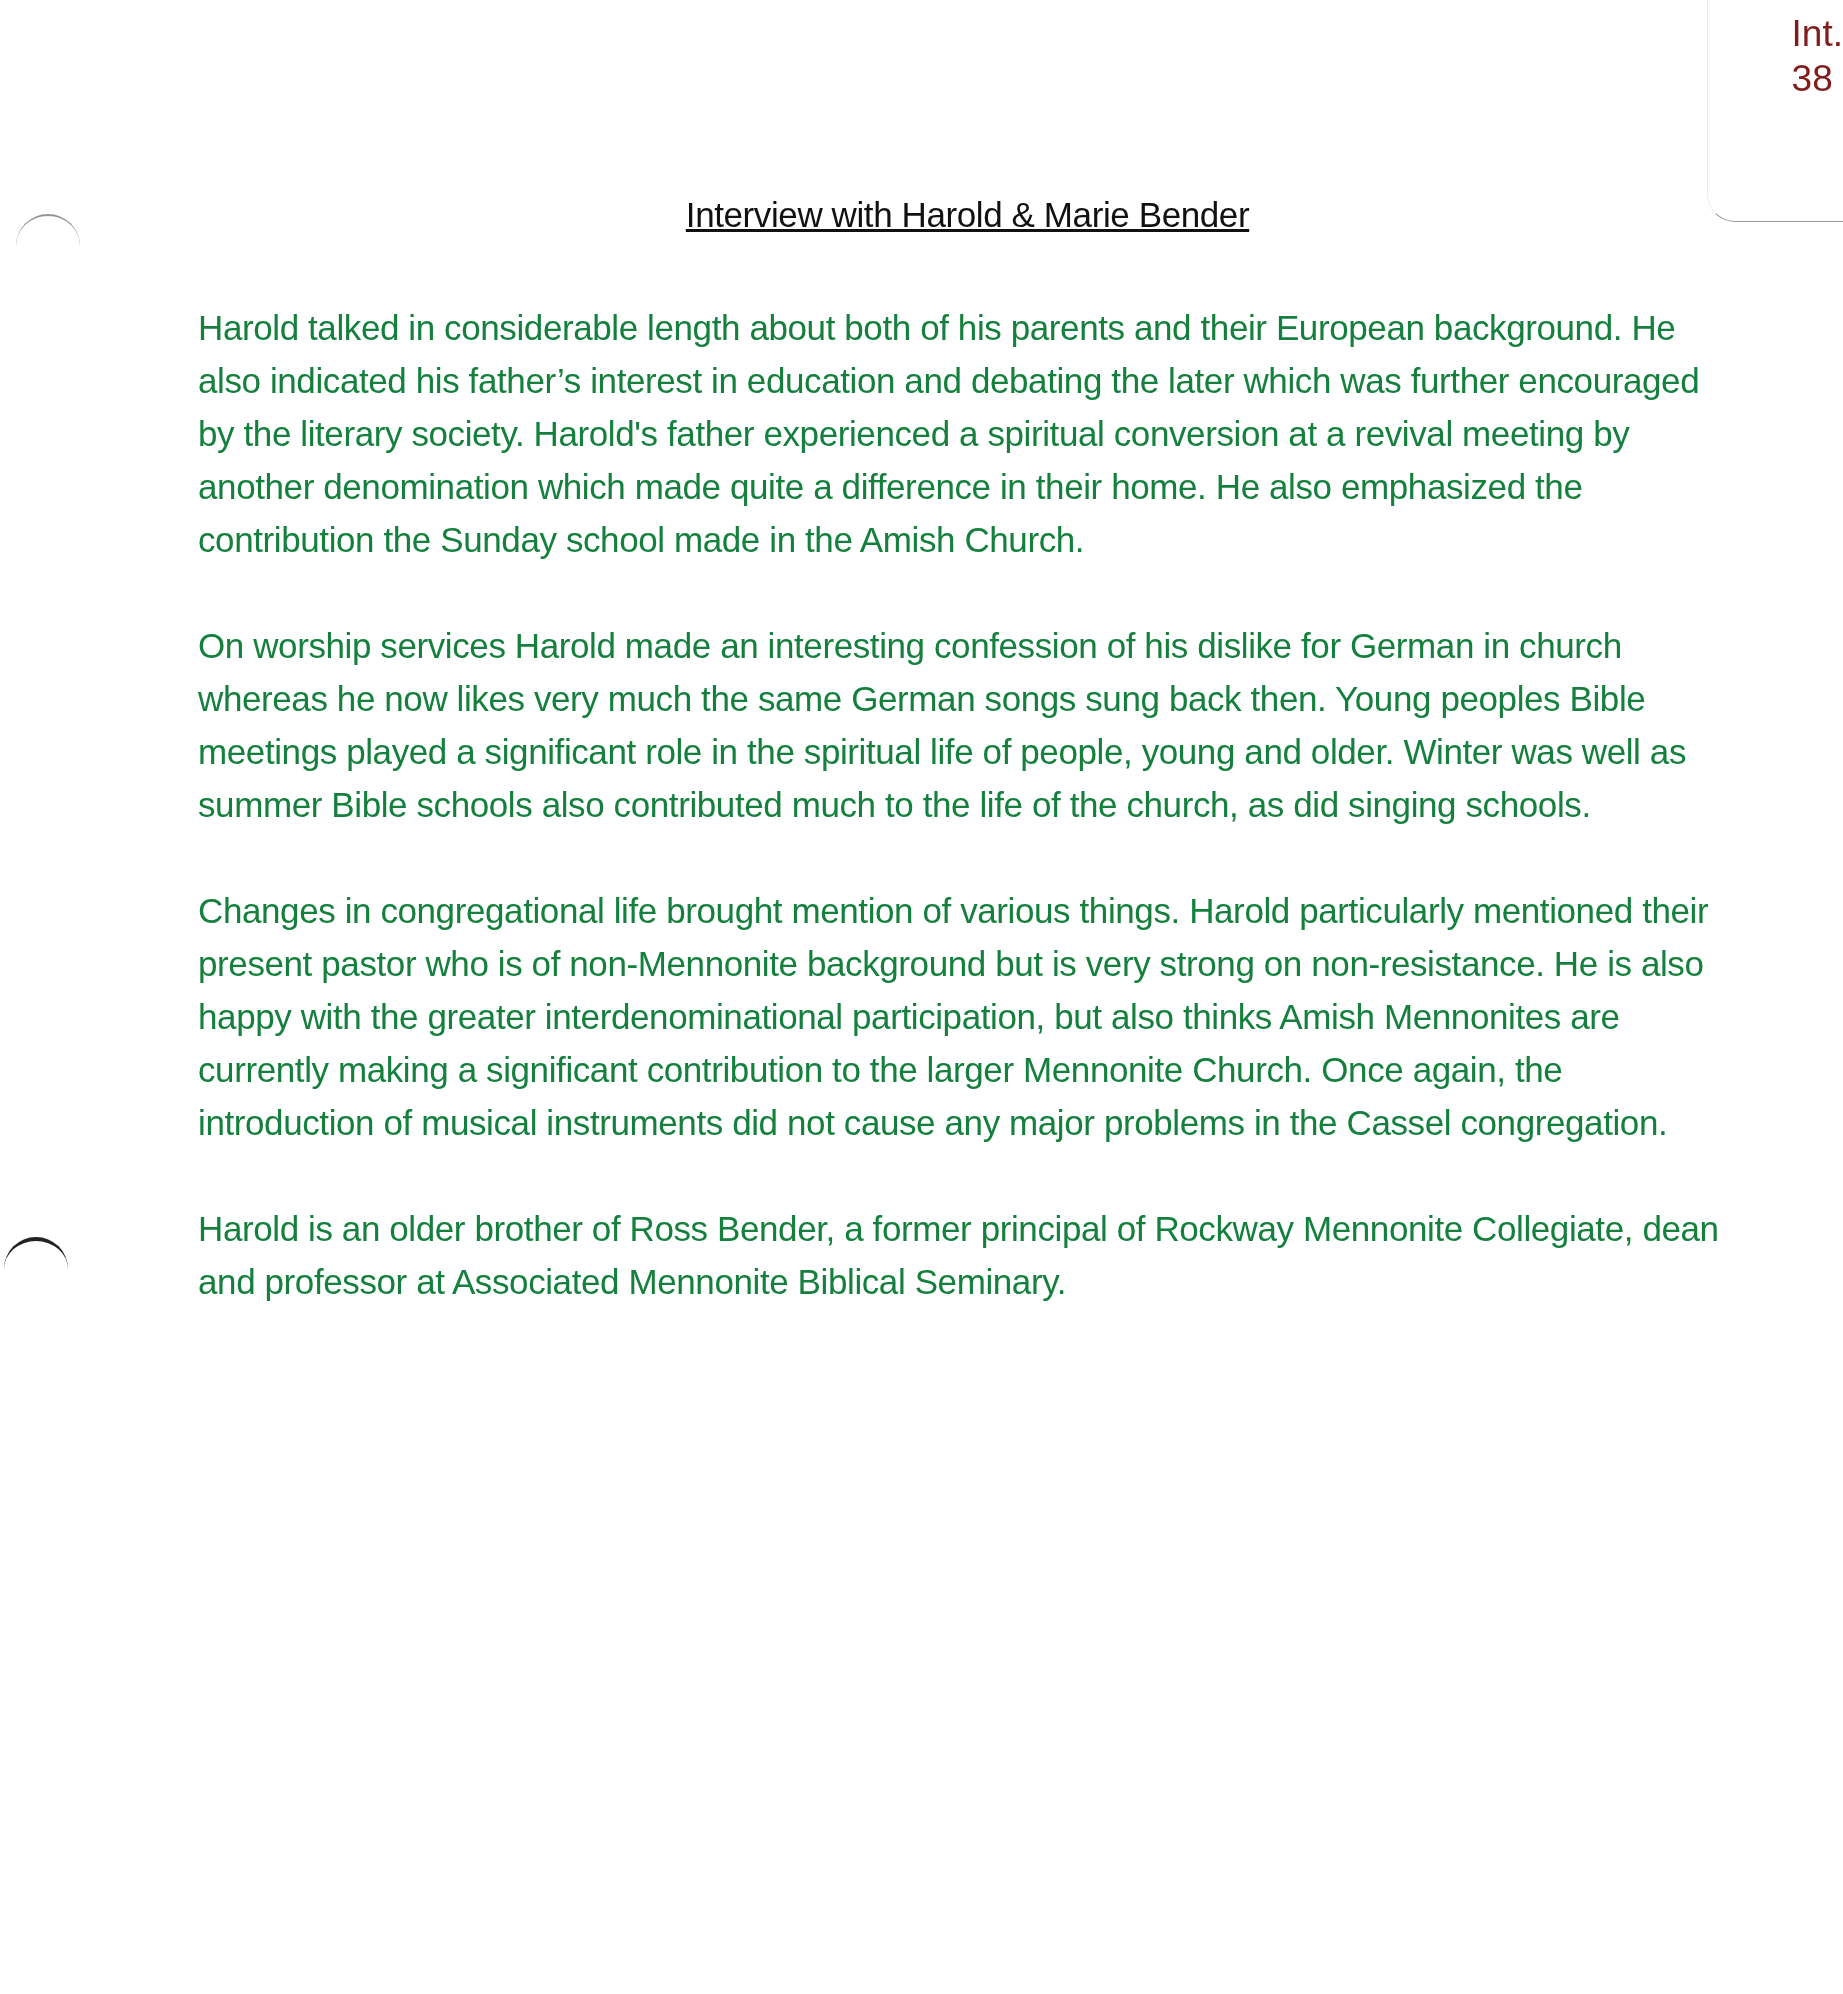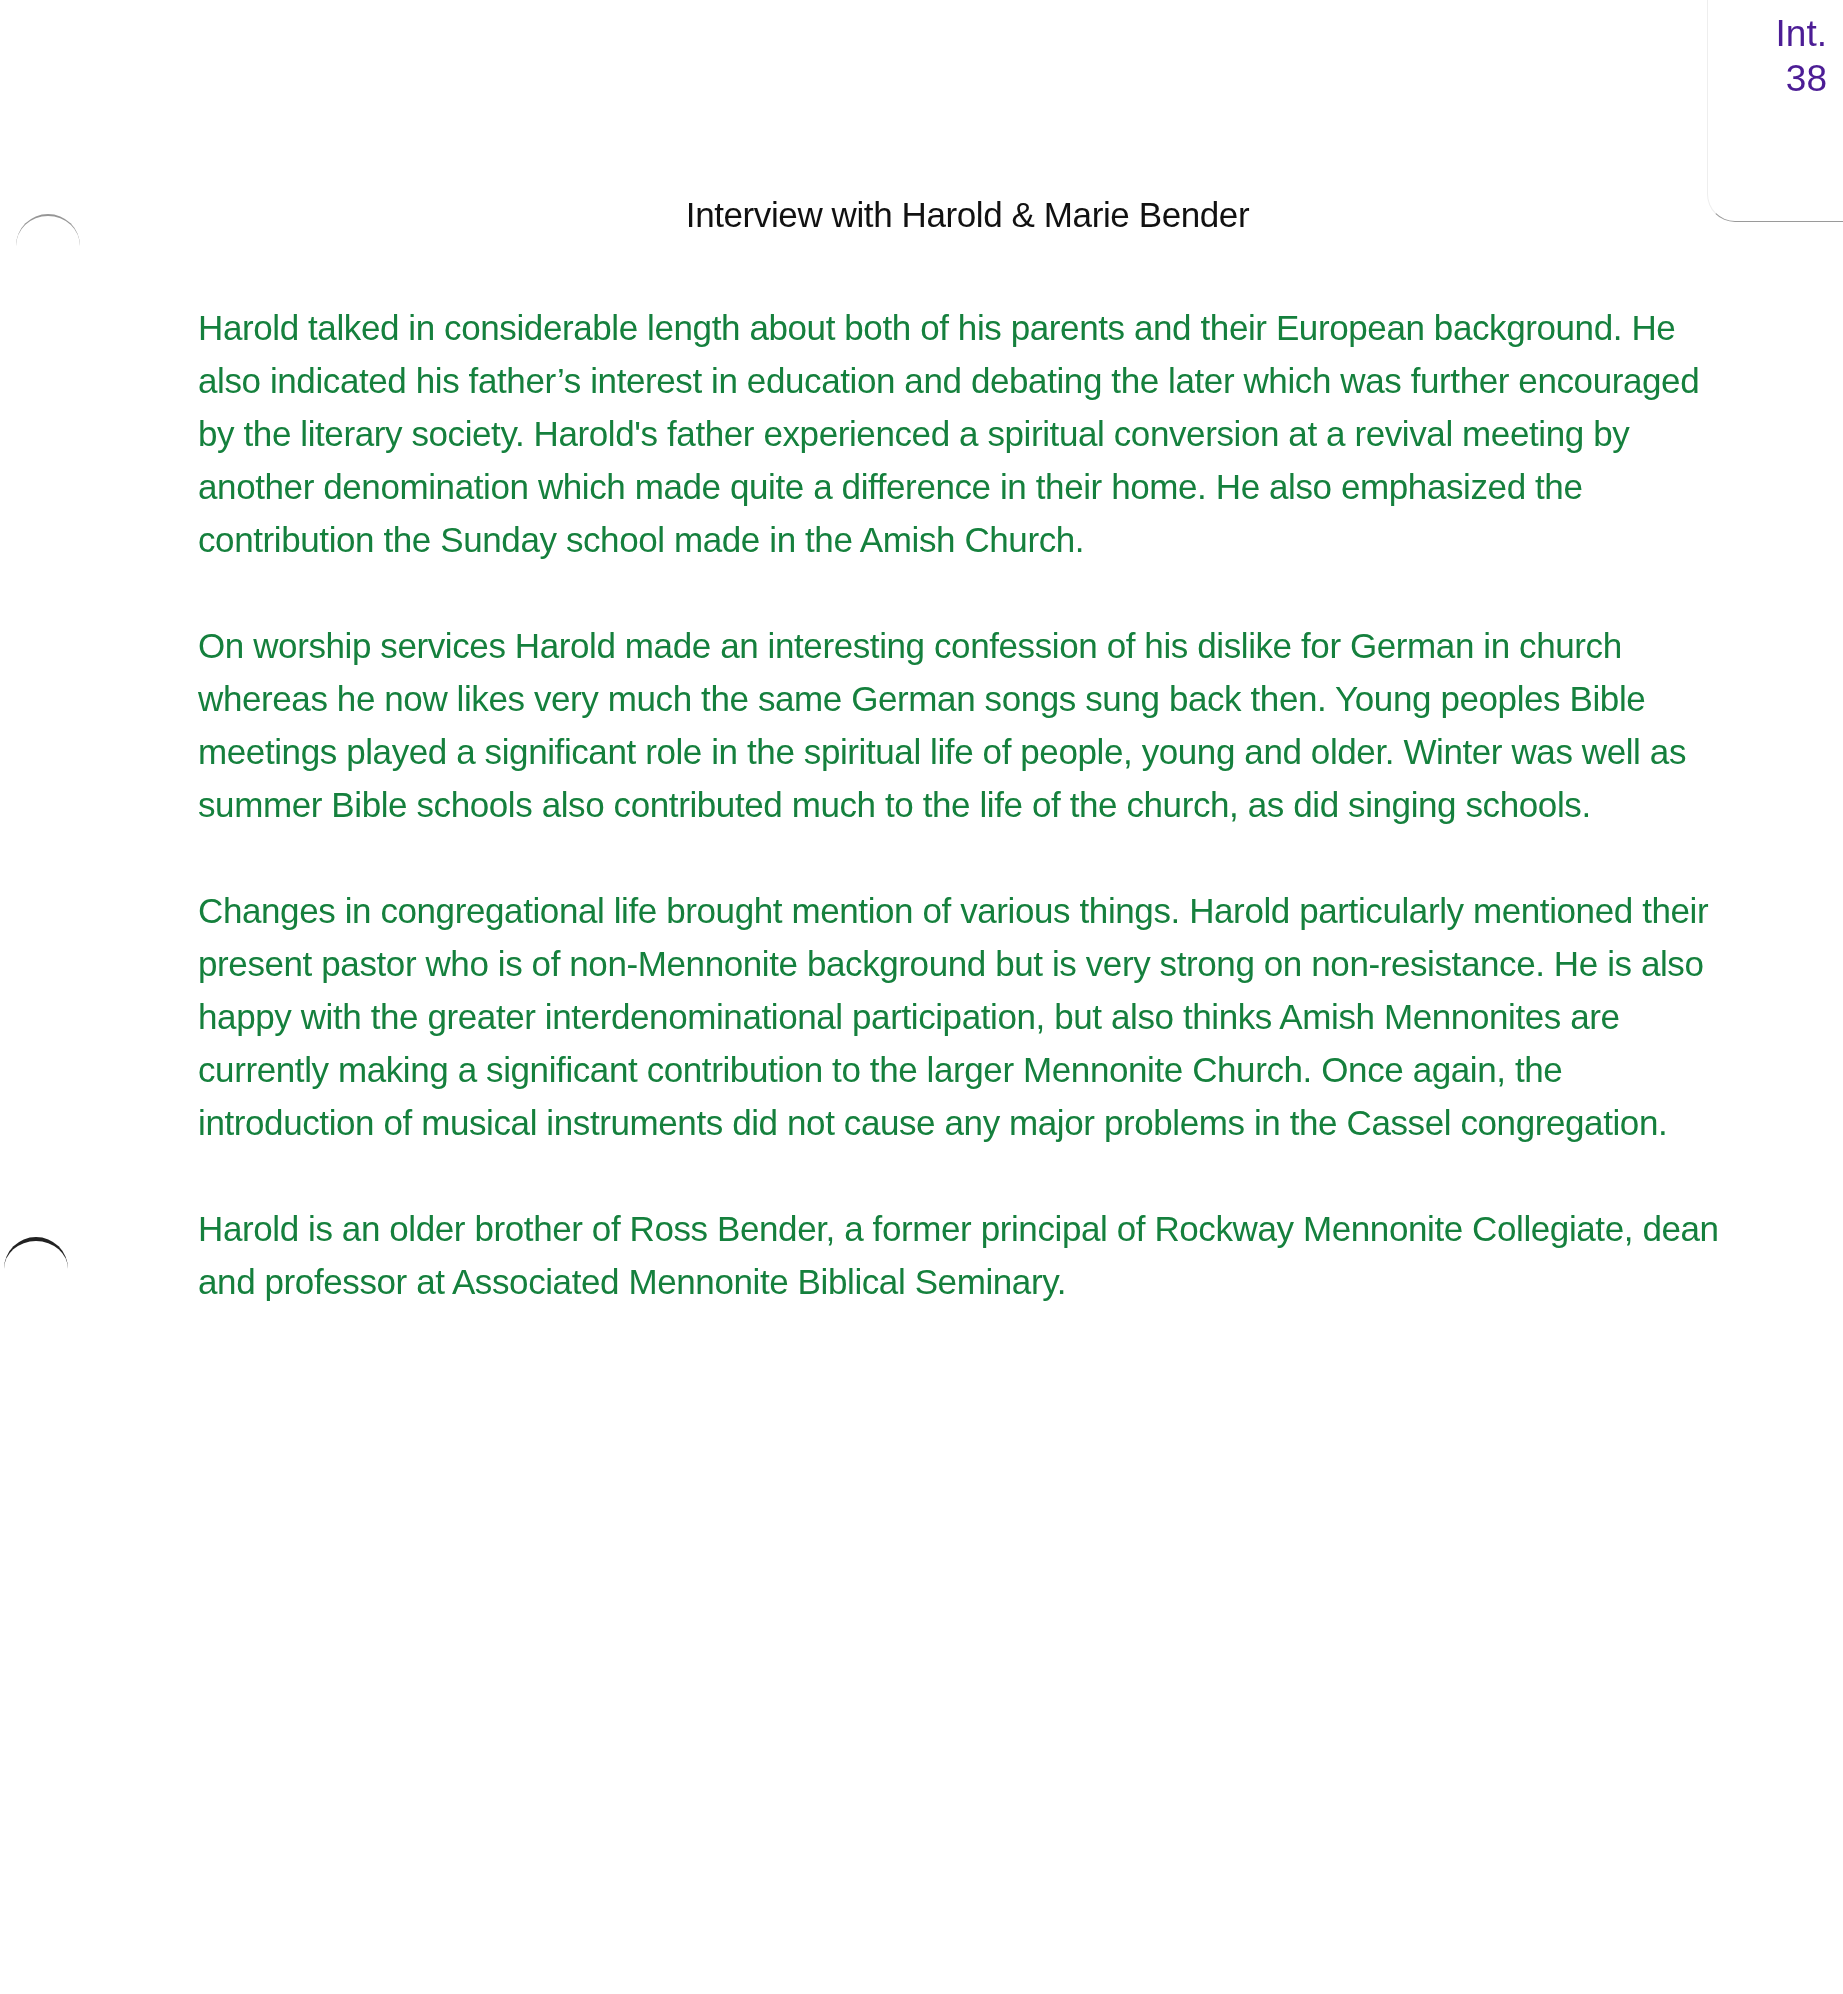--- a/index.html
+++ b/index.html
@@ -11,25 +11,25 @@
       width: 1843px;
       height: 2283px;
       position: relative;
       overflow: hidden;
       font-family: "Liberation Sans", sans-serif;
       color: #111111;
     }
     .page-id {
       position: absolute;
       top: 11.2px;
-      right: 16px;
-      text-align: right;
+      right: 0;
+      text-align: left;
       font-size: 37px;
       line-height: 45px;
-      color: #4c1d95;
+      color: #7f1d1d;
     }
     .corner-fold {
       position: absolute;
       top: 0;
       left: 1707px;
       width: 160px;
       height: 222px;
       border-left: 0.8px solid #eeeeee;
       border-bottom: 1.2px solid #9a9a9a;
       border-bottom-left-radius: 28px;
@@ -40,20 +40,21 @@
       top: 191px;
       left: 0;
       width: 1843px;
       text-align: center;
       padding-left: 92px;
       box-sizing: border-box;
       font-size: 35px;
       line-height: 48px;
       letter-spacing: -0.4px;
       color: #111;
+      text-decoration: underline;
     }
     .body-text {
       position: absolute;
       top: 301px;
       left: 198px;
       width: 1544px;
       font-size: 35px;
       line-height: 53px;
       letter-spacing: -0.4px;
       color: #15803d;

